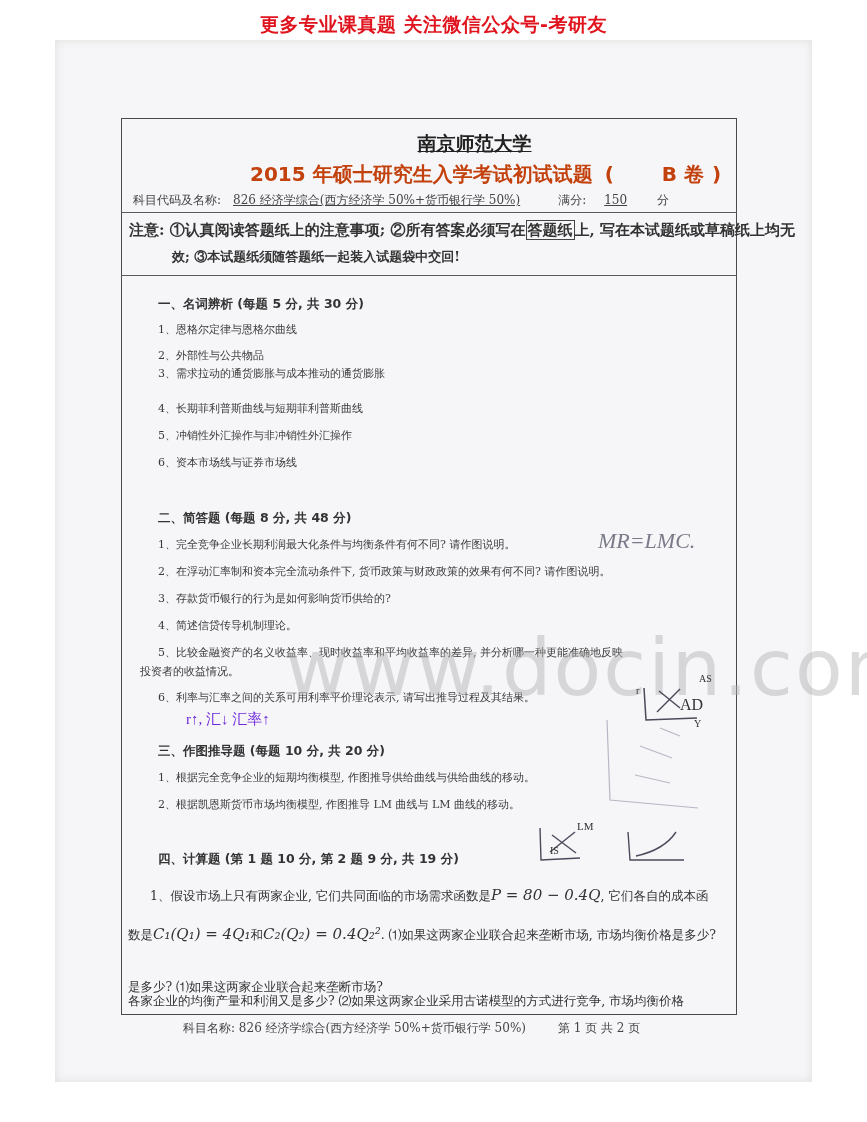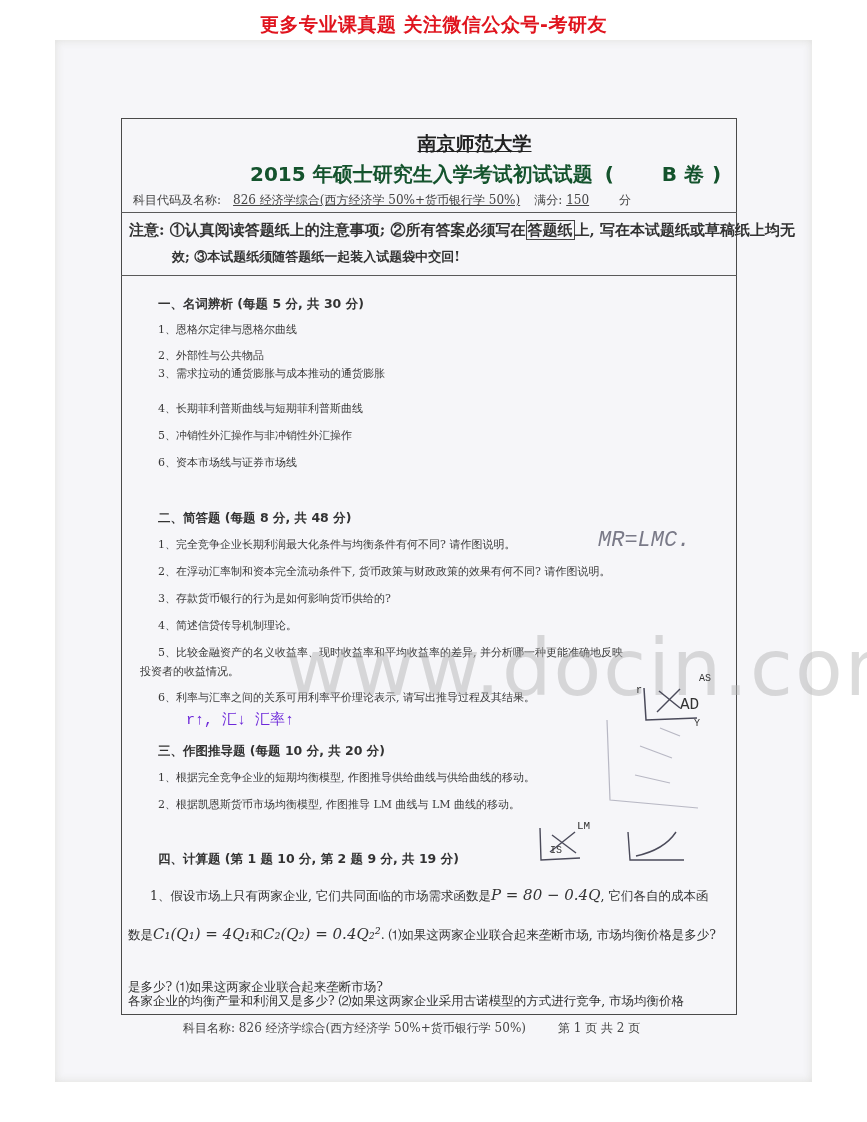--- a/index.html
+++ b/index.html
@@ -27,46 +27,46 @@
     }
     .abs { position: absolute; white-space: nowrap; }
     .univ {
       left: 0; width: 867px; top: 131px; text-align: center;
       font-size: 19px; font-weight: bold; color: #222;
       font-family: "DejaVu Sans", "Liberation Sans", sans-serif;
       padding-left: 41px;
     }
     .univ span { text-decoration: underline; }
     .exam-title {
-      left: 250px; top: 161px; font-size: 20px; font-weight: bold; color: #14532d;
+      left: 250px; top: 161px; font-size: 20px; font-weight: bold; color: #c2410c;
       font-family: "DejaVu Sans", "Liberation Sans", sans-serif;
     }
     .exam-title .paren { margin-left: 12px; }
     .exam-title .ver { margin-left: 48px; }
     .exam-title .paren2 { margin-left: 8px; }
     .subject-line { left: 133px; top: 192px; font-size: 12px; color: #444; }
     .subject-line .code-name { margin-left: 12px; text-decoration: underline; }
-    .subject-line .score-label { margin-left: 14px; }
-    .subject-line .score { margin-left: 0; text-decoration: underline; padding: 0 4px; }
+    .subject-line .score-label { margin-left: 38px; }
+    .subject-line .score { margin-left: 14px; text-decoration: underline; padding: 0 4px; }
     .subject-line .unit { margin-left: 26px; }
     .rule { position: absolute; left: 121px; width: 616px; height: 0; border-top: 1.3px solid #5a5a5a; }
     .notice1 { left: 129px; top: 221px; font-size: 15px; font-weight: bold; color: #333; }
     .notice1 .boxed { border: 1px solid #444; padding: 0 1px; }
     .notice2 { left: 172px; top: 248px; font-size: 13px; font-weight: bold; color: #333; }
     .sec-head { font-size: 12.5px; font-weight: bold; color: #333; font-family: "DejaVu Sans", "Liberation Sans", sans-serif; }
     .item { font-size: 11px; color: #3a3a3a; }
     .calc { font-size: 12.5px; color: #333; }
     .calc i { font-family: "DejaVu Serif", serif; font-size: 15px; }
     .footer-line { left: 183px; top: 1020px; font-size: 12px; color: #444; }
     .footer-line .pageinfo { margin-left: 32px; }
     .watermark {
       position: absolute; left: 285px; top: 623px; font-size: 78px; color: rgba(175,175,175,0.45);
       font-family: "DejaVu Sans", "Liberation Sans", sans-serif; letter-spacing: 2px;
     }
-    .hand { position: absolute; font-family: Liberation Mono, monospace; color: #6a6a7a; }
+    .hand { position: absolute; font-family: Liberation Serif, serif; color: #6a6a7a; }
     svg.sketch { position: absolute; left: 0; top: 0; }
   </style>
 </head>
 <body>
 
 <div class="banner">更多专业课真题 关注微信公众号-考研友</div>
 
 <div class="scan-page"></div>
 <div class="exam-box"></div>
 

